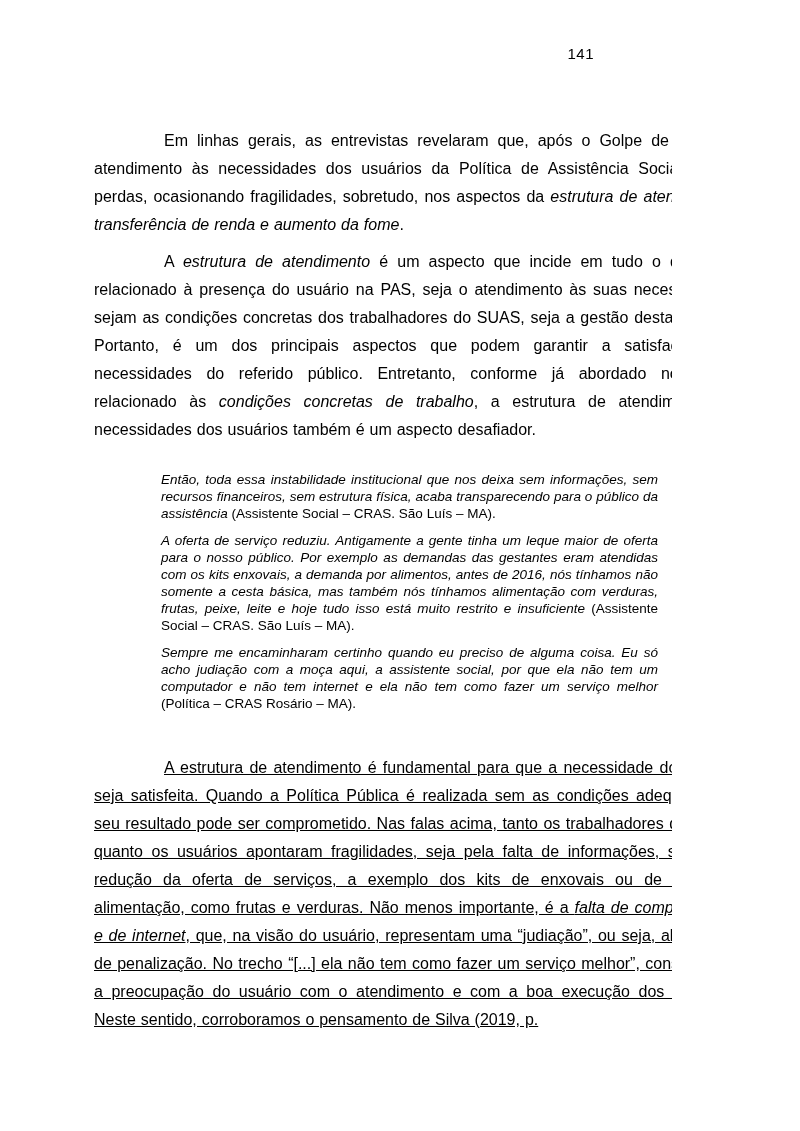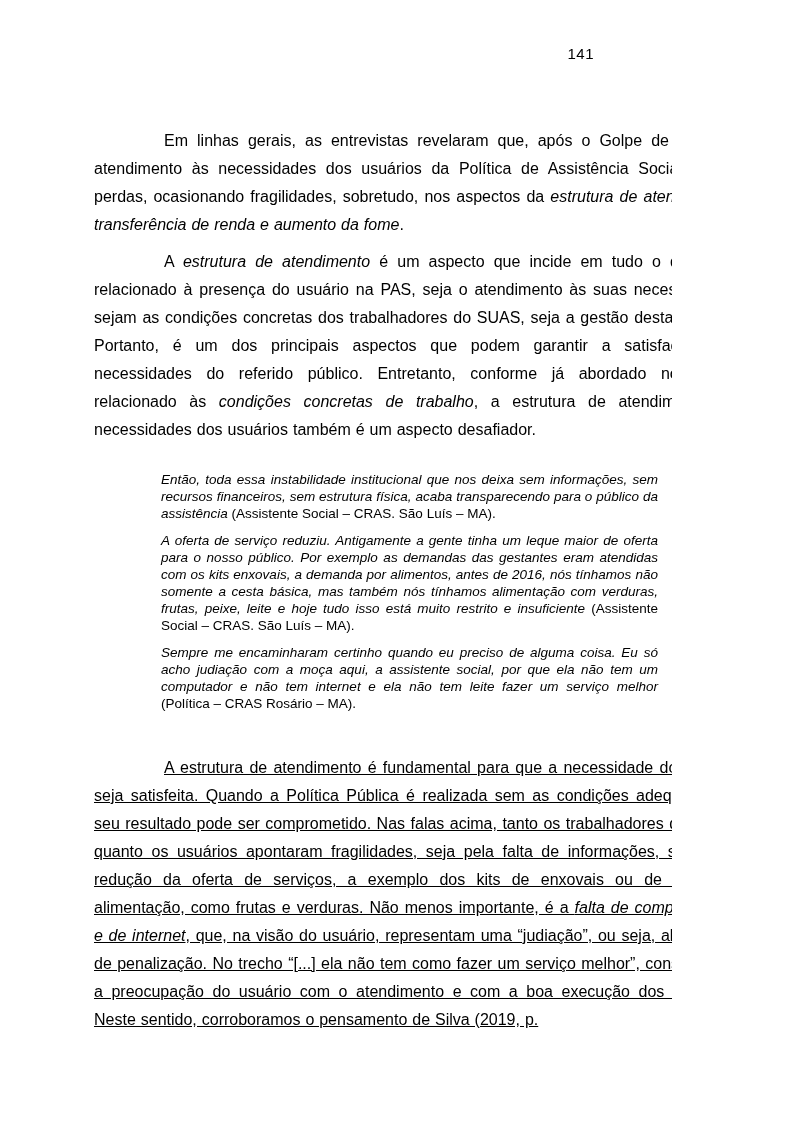--- a/index.html
+++ b/index.html
@@ -60,19 +60,19 @@
 
   <div class="content">
 
     <p class="body first"><span class="rn">Em linhas gerais, as entrevistas revelaram que, após o Golpe de 2016, o atendimento às necessidades dos usuários da Política de Assistência Social sofreu perdas, ocasionando fragilidades, sobretudo, nos aspectos da </span><em class="it">estrutura de atendimento, transferência de renda e aumento da fome</em><span class="rn">.</span></p>
 
     <p class="body"><span class="rn">A </span><em class="it">estrutura de atendimento</em><span class="rn"> é um aspecto que incide em tudo o que está relacionado à presença do usuário na PAS, seja o atendimento às suas necessidades, sejam as condições concretas dos trabalhadores do SUAS, seja a gestão desta Política. Portanto, é um dos principais aspectos que podem garantir a satisfação das necessidades do referido público. Entretanto, conforme já abordado no tópico relacionado às </span><em class="it">condições concretas de trabalho</em><span class="rn">, a estrutura de atendimento às necessidades dos usuários também é um aspecto desafiador.</span></p>
 
     <div class="quotes">
       <p class="quote"><em class="it">Então, toda essa instabilidade institucional que nos deixa sem informações, sem recursos financeiros, sem estrutura física, acaba transparecendo para o público da assistência</em><span class="rn"> (Assistente Social – CRAS. São Luís – MA).</span></p>
       <p class="quote"><em class="it">A oferta de serviço reduziu. Antigamente a gente tinha um leque maior de oferta para o nosso público. Por exemplo as demandas das gestantes eram atendidas com os kits enxovais, a demanda por alimentos, antes de 2016, nós tínhamos não somente a cesta básica, mas também nós tínhamos alimentação com verduras, frutas, peixe, leite e hoje tudo isso está muito restrito e insuficiente</em><span class="rn"> (Assistente Social – CRAS. São Luís – MA).</span></p>
-      <p class="quote"><em class="it">Sempre me encaminharam certinho quando eu preciso de alguma coisa. Eu só acho judiação com a moça aqui, a assistente social, por que ela não tem um computador e não tem internet e ela não tem leite fazer um serviço melhor</em><span class="rn"> (Política – CRAS Rosário – MA).</span></p>
+      <p class="quote"><em class="it">Sempre me encaminharam certinho quando eu preciso de alguma coisa. Eu só acho judiação com a moça aqui, a assistente social, por que ela não tem um computador e não tem internet e ela não tem como fazer um serviço melhor</em><span class="rn"> (Política – CRAS Rosário – MA).</span></p>
     </div>
 
     <p class="body final"><span class="rn">A estrutura de atendimento é fundamental para que a necessidade do usuário seja satisfeita. Quando a Política Pública é realizada sem as condições adequadas, o seu resultado pode ser comprometido. Nas falas acima, tanto os trabalhadores do SUAS quanto os usuários apontaram fragilidades, seja pela falta de informações, seja pela redução da oferta de serviços, a exemplo dos kits de enxovais ou de itens de alimentação, como frutas e verduras. Não menos importante, é a </span><em class="it">falta de computadores e de internet</em><span class="rn">, que, na visão do usuário, representam uma “judiação”, ou seja, algum tipo de penalização. No trecho “[...] ela não tem como fazer um serviço melhor”, constatamos a preocupação do usuário com o atendimento e com a boa execução dos serviços. Neste sentido, corroboramos o pensamento de Silva (2019, p.</span></p>
 
   </div>
 </div>
 
 </body></html>

